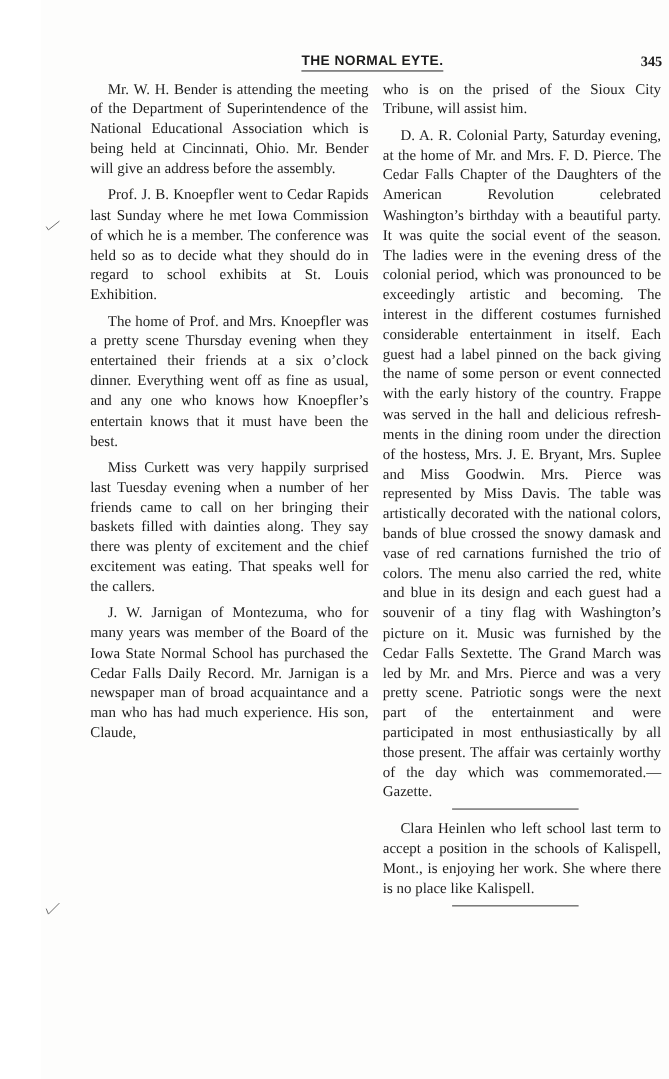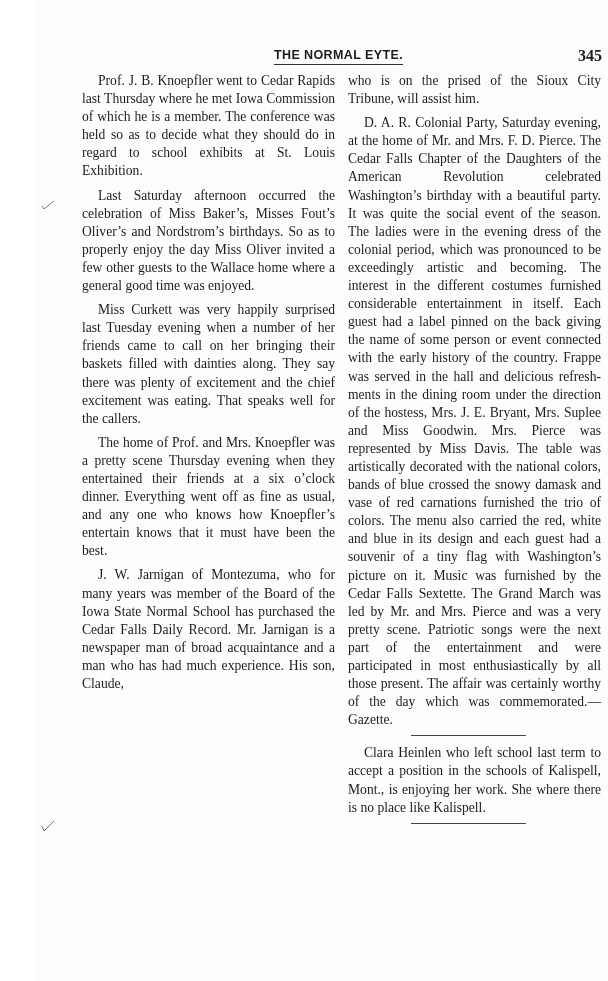--- a/index.html
+++ b/index.html
@@ -40,21 +40,21 @@
     border-bottom: 1px solid #333;
     padding-bottom: 1px;
     line-height: 15px;
   }
   .page-number {
     position: absolute;
     right: 25px;
     top: 0;
     font-family: "Liberation Serif", serif;
     font-weight: bold;
-    font-size: 16px;
+    font-size: 13px;
     line-height: 15px;
   }
   .column {
     position: absolute;
     top: 72px;
     font-size: 13.6px;
     line-height: 18.1px;
     text-align: justify;
     hyphens: manual;
   }
@@ -116,24 +116,24 @@
         <polyline points="1,6 3,9 13,1" fill="none" stroke="#6a6a6a" stroke-width="0.9"></polyline>
       </svg>
   </div>
   <div class="pencil-mark" style="left:4px; top:820px;">
     <svg width="14" height="12">
         <polyline points="1,6 3,11 13,1" fill="none" stroke="#6a6a6a" stroke-width="0.9"></polyline>
       </svg>
   </div>
 
   <div class="column col-left">
-    <p class="para">Prof. J. B. Knoepfler went to Cedar Rapids last Thursday where he met Iowa Commission of which he is a member. The conference was held so as to decide what they should do in regard to school exhibits at St. Louis Exhibition.</p>
-    <p class="para">Last Saturday afternoon occurred the celebration of Miss Baker’s, Misses Fout’s Oliver’s and Nordstrom’s birthdays. So as to properly enjoy the day Miss Oliver invited a few other guests to the Wallace home where a general good time was enjoyed.</p>
+    <p class="para">Mr. W. H. Bender is attending the meeting of the Department of Superin­tendence of the National Educational Association which is being held at Cin­cinnati, Ohio. Mr. Bender will give an address before the assembly.</p>
+    <p class="para">Prof. J. B. Knoepfler went to Cedar Rapids last Sunday where he met Iowa Commission of which he is a member. The conference was held so as to decide what they should do in regard to school exhibits at St. Louis Exhibition.</p>
+    <p class="para">The home of Prof. and Mrs. Knoepfler was a pretty scene Thursday evening when they entertained their friends at a six o’clock dinner. Everything went off as fine as usual, and any one who knows how Knoepfler’s entertain knows that it must have been the best.</p>
     <p class="para">Miss Curkett was very happily sur­prised last Tuesday evening when a number of her friends came to call on her bringing their baskets filled with dainties along. They say there was plenty of excitement and the chief ex­citement was eating. That speaks well for the callers.</p>
-    <p class="para">The home of Prof. and Mrs. Knoepfler was a pretty scene Thursday evening when they entertained their friends at a six o’clock dinner. Everything went off as fine as usual, and any one who knows how Knoepfler’s entertain knows that it must have been the best.</p>
     <p class="para">J. W. Jarnigan of Montezuma, who for many years was member of the Board of the Iowa State Normal School has pur­chased the Cedar Falls Daily Record. Mr. Jarnigan is a newspaper man of broad acquaintance and a man who has had much experience. His son, Claude,</p>
   </div>
 
   <div class="column col-right">
     <p class="para no-indent">who is on the prised of the Sioux City Tribune, will assist him.</p>
     <p class="para">D. A. R. Colonial Party, Saturday evening, at the home of Mr. and Mrs. F. D. Pierce. The Cedar Falls Chapter of the Daughters of the American Revolu­tion celebrated Washington’s birthday with a beautiful party. It was quite the social event of the season. The ladies were in the evening dress of the colonial period, which was pronounced to be ex­ceedingly artistic and becoming. The interest in the different costumes fur­nished considerable entertainment in it­self. Each guest had a label pinned on the back giving the name of some per­son or event connected with the early history of the country. Frappe was served in the hall and delicious refresh­ments in the dining room under the di­rection of the hostess, Mrs. J. E. Bryant, Mrs. Suplee and Miss Goodwin. Mrs. Pierce was represented by Miss Davis. The table was artistically dec­orated with the national colors, bands of blue crossed the snowy damask and vase of red carnations furnished the trio of colors. The menu also carried the red, white and blue in its design and each guest had a souvenir of a tiny flag with Washington’s picture on it. Music was furnished by the Cedar Falls Sextette. The Grand March was led by Mr. and Mrs. Pierce and was a very pretty scene. Patriotic songs were the next part of the entertainment and were participated in most enthusiastically by all those present. The affair was certainly worthy of the day which was commemorated.—Gazette.</p>
     <div class="separator"></div>
     <p class="para">Clara Heinlen who left school last term to accept a position in the schools of Kalispell, Mont., is enjoying her work. She where there is no place like Kalis­pell.</p>
     <div class="separator"></div>
   </div>

